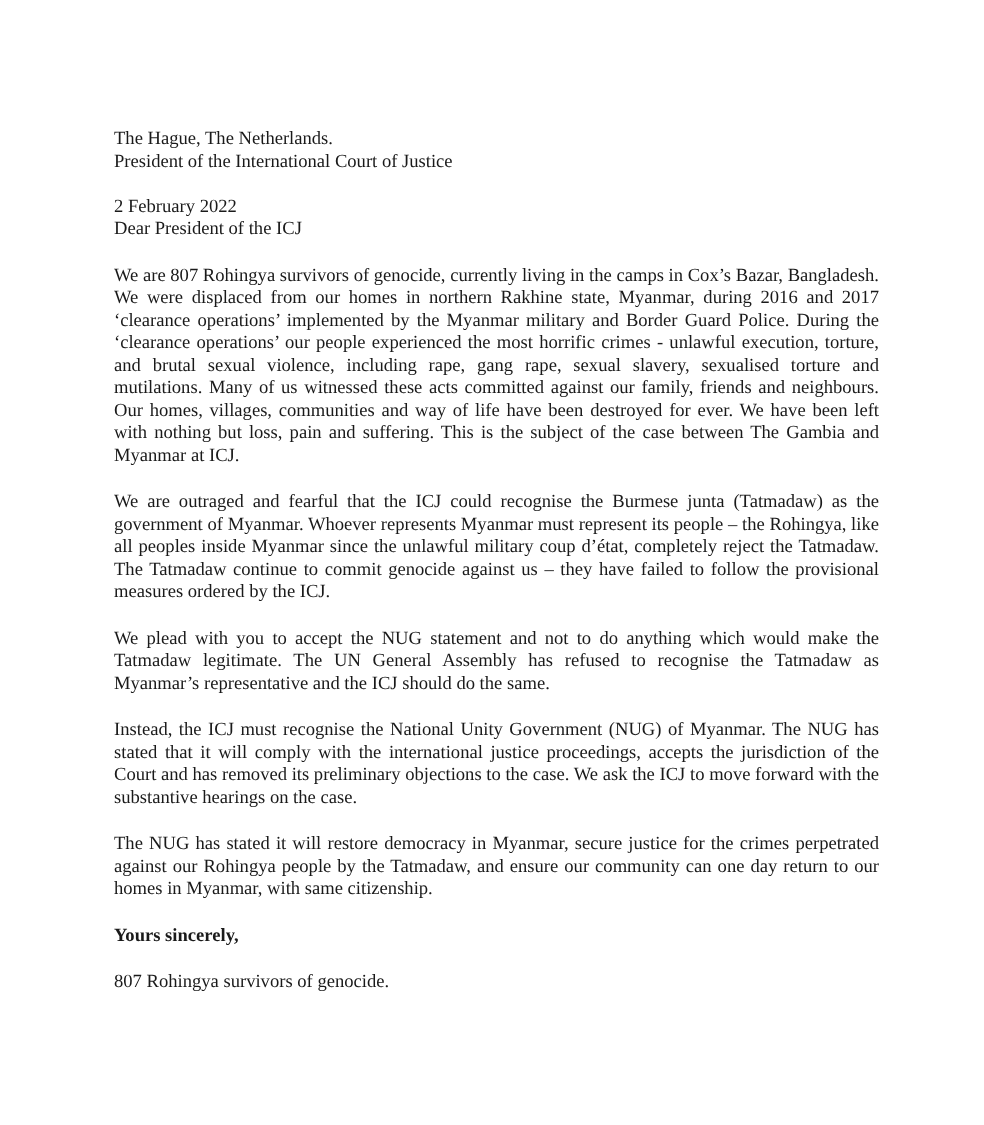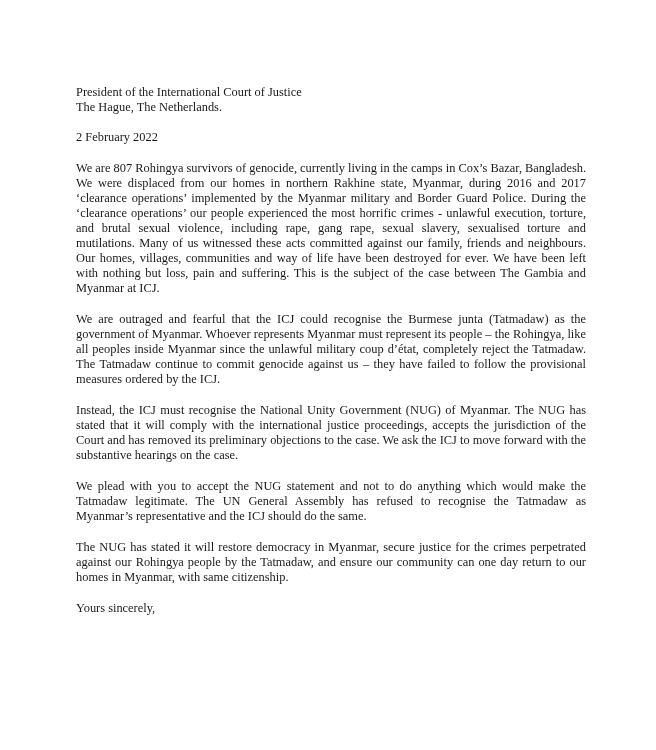--- a/index.html
+++ b/index.html
@@ -36,34 +36,37 @@
       margin-top: 0px;
     }
     .para {
       margin: 0;
       margin-top: 16px;
       text-align: justify;
     }
     .closing {
       margin: 0;
       margin-top: 16px;
+      font-weight: bold;
     }
     .signature {
       margin: 0;
       margin-top: 16px;
     }
   </style>
 </head>
 <body>
 
 <div class="page">
   <div>
+    <p class="addr-line">The Hague, The Netherlands.</p>
     <p class="addr-line">President of the International Court of Justice</p>
-    <p class="addr-line">The Hague, The Netherlands.</p>
   </div>
   <p class="date">2 February 2022</p>
+  <p class="salutation">Dear President of the ICJ</p>
   <p class="para">We are 807 Rohingya survivors of genocide, currently living in the camps in Cox’s Bazar, Bangladesh. We were displaced from our homes in northern Rakhine state, Myanmar, during 2016 and 2017 ‘clearance operations’ implemented by the Myanmar military and Border Guard Police. During the ‘clearance operations’ our people experienced the most horrific crimes - unlawful execution, torture, and brutal sexual violence, including rape, gang rape, sexual slavery, sexualised torture and mutilations. Many of us witnessed these acts committed against our family, friends and neighbours. Our homes, villages, communities and way of life have been destroyed for ever. We have been left with nothing but loss, pain and suffering. This is the subject of the case between The Gambia and Myanmar at ICJ.</p>
   <p class="para">We are outraged and fearful that the ICJ could recognise the Burmese junta (Tatmadaw) as the government of Myanmar. Whoever represents Myanmar must represent its people – the Rohingya, like all peoples inside Myanmar since the unlawful military coup d’état, completely reject the Tatmadaw. The Tatmadaw continue to commit genocide against us – they have failed to follow the provisional measures ordered by the ICJ.</p>
+  <p class="para">We plead with you to accept the NUG statement and not to do anything which would make the Tatmadaw legitimate. The UN General Assembly has refused to recognise the Tatmadaw as Myanmar’s representative and the ICJ should do the same.</p>
   <p class="para">Instead, the ICJ must recognise the National Unity Government (NUG) of Myanmar. The NUG has stated that it will comply with the international justice proceedings, accepts the jurisdiction of the Court and has removed its preliminary objections to the case. We ask the ICJ to move forward with the substantive hearings on the case.</p>
-  <p class="para">We plead with you to accept the NUG statement and not to do anything which would make the Tatmadaw legitimate. The UN General Assembly has refused to recognise the Tatmadaw as Myanmar’s representative and the ICJ should do the same.</p>
   <p class="para">The NUG has stated it will restore democracy in Myanmar, secure justice for the crimes perpetrated against our Rohingya people by the Tatmadaw, and ensure our community can one day return to our homes in Myanmar, with same citizenship.</p>
   <p class="closing">Yours sincerely,</p>
+  <p class="signature">807 Rohingya survivors of genocide.</p>
 </div>
 
 </body></html>

